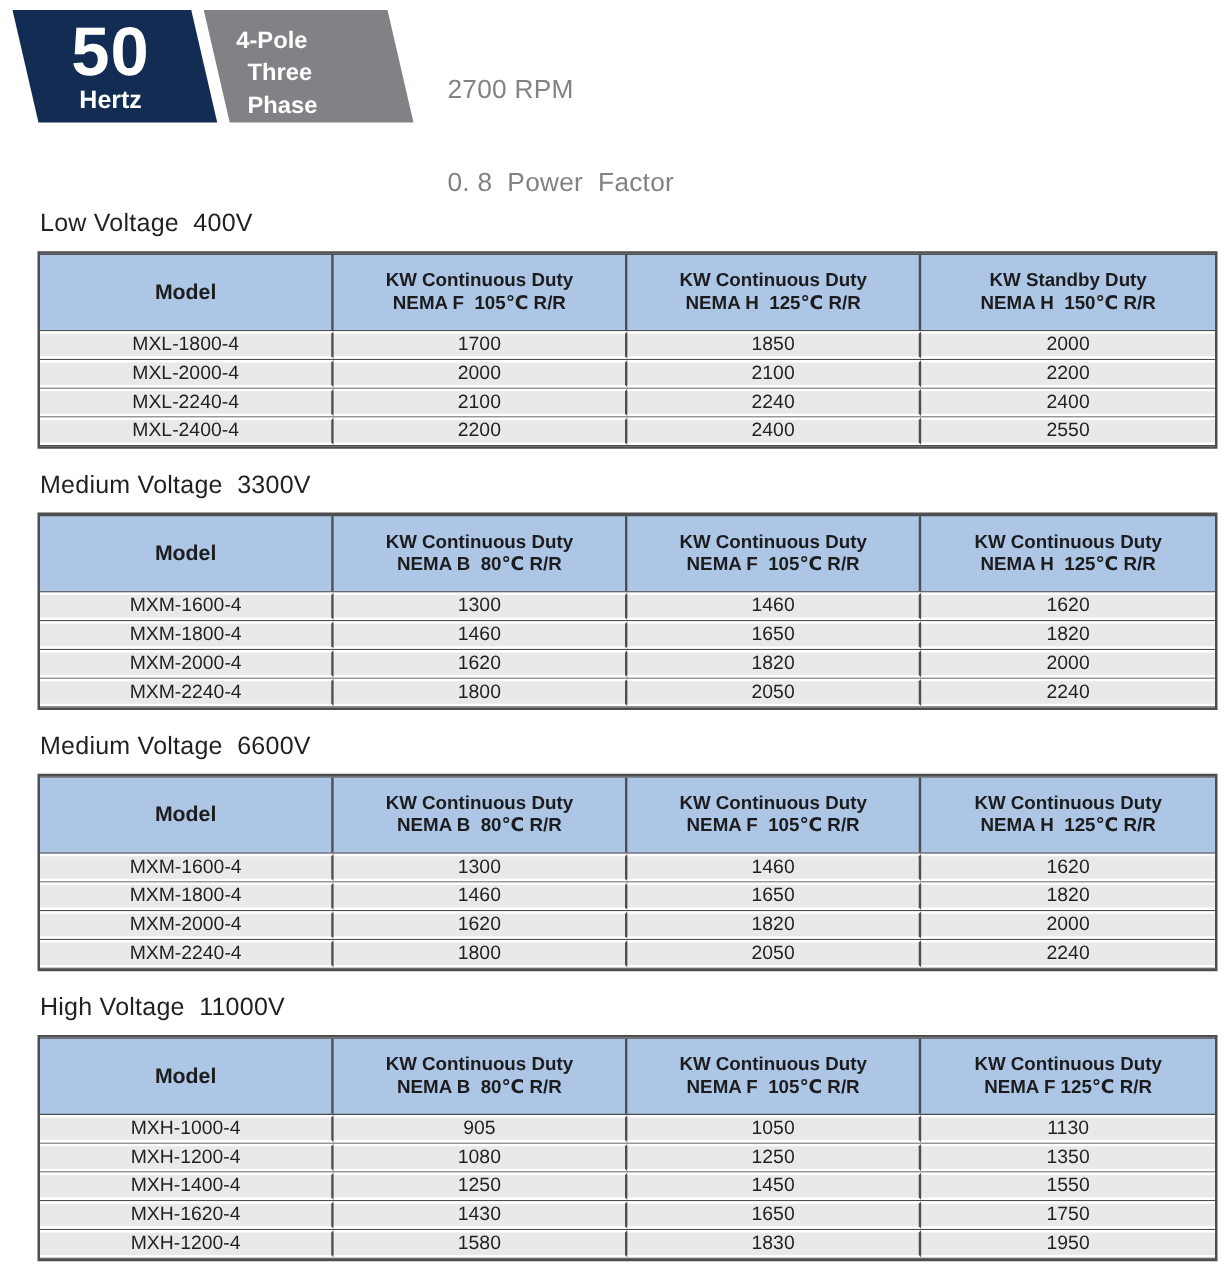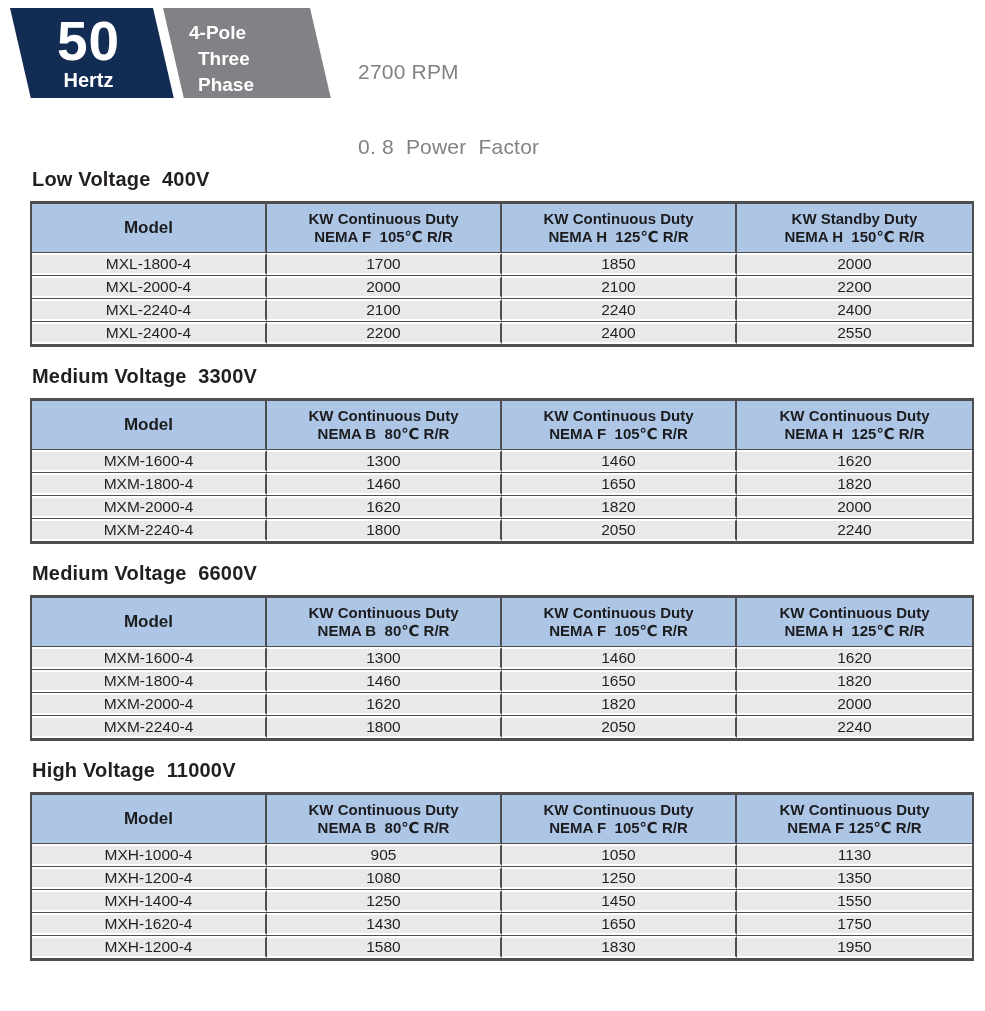--- a/index.html
+++ b/index.html
@@ -28,30 +28,30 @@
   .pole-line{color:#fff;font-size:19px;font-weight:700;line-height:26px;}
   .phase-line{color:#fff;font-size:19px;font-weight:700;line-height:26px;margin-left:9px;}
   .specs{
     position:absolute;left:358px;top:9px;color:var(--spec_text_gray);
     font-size:21px;line-height:25px;white-space:pre;letter-spacing:.2px;
   }
   
   .tables{margin:70px 11px 0 30px;}
   .tsec + .tsec{margin-top:18px;}
   .section-title{
-    font-size:20px;font-weight:700;color:var(--text_dark);
+    font-size:20px;font-weight:400;color:var(--text_dark);
     margin:0 0 10px 2px;white-space:pre;letter-spacing:.2px;
   }
   .twrap{border:2px solid var(--border_dark);}
   table.spec{
     width:100%;border-collapse:separate;border-spacing:0 1px;
     background:var(--border_dark);table-layout:fixed;
   }
   table.spec th{
-    background:var(--header_blue);height:48px;padding:2px 4px;
+    background:var(--header_blue);height:60px;padding:2px 4px;
     font-size:15px;font-weight:700;color:#1c1c1e;text-align:center;
     border-right:2px solid var(--border_dark);line-height:18px;white-space:pre;
   }
   table.spec th.model-head{font-size:17px;}
   table.spec td{
     background:var(--row_gray);height:20px;padding:0 4px;
     border-top:2px solid #fff;border-bottom:2px solid #fff;
     border-right:2px solid var(--border_dark);
     text-align:center;font-size:15.5px;color:var(--text_dark);white-space:pre;
   }

